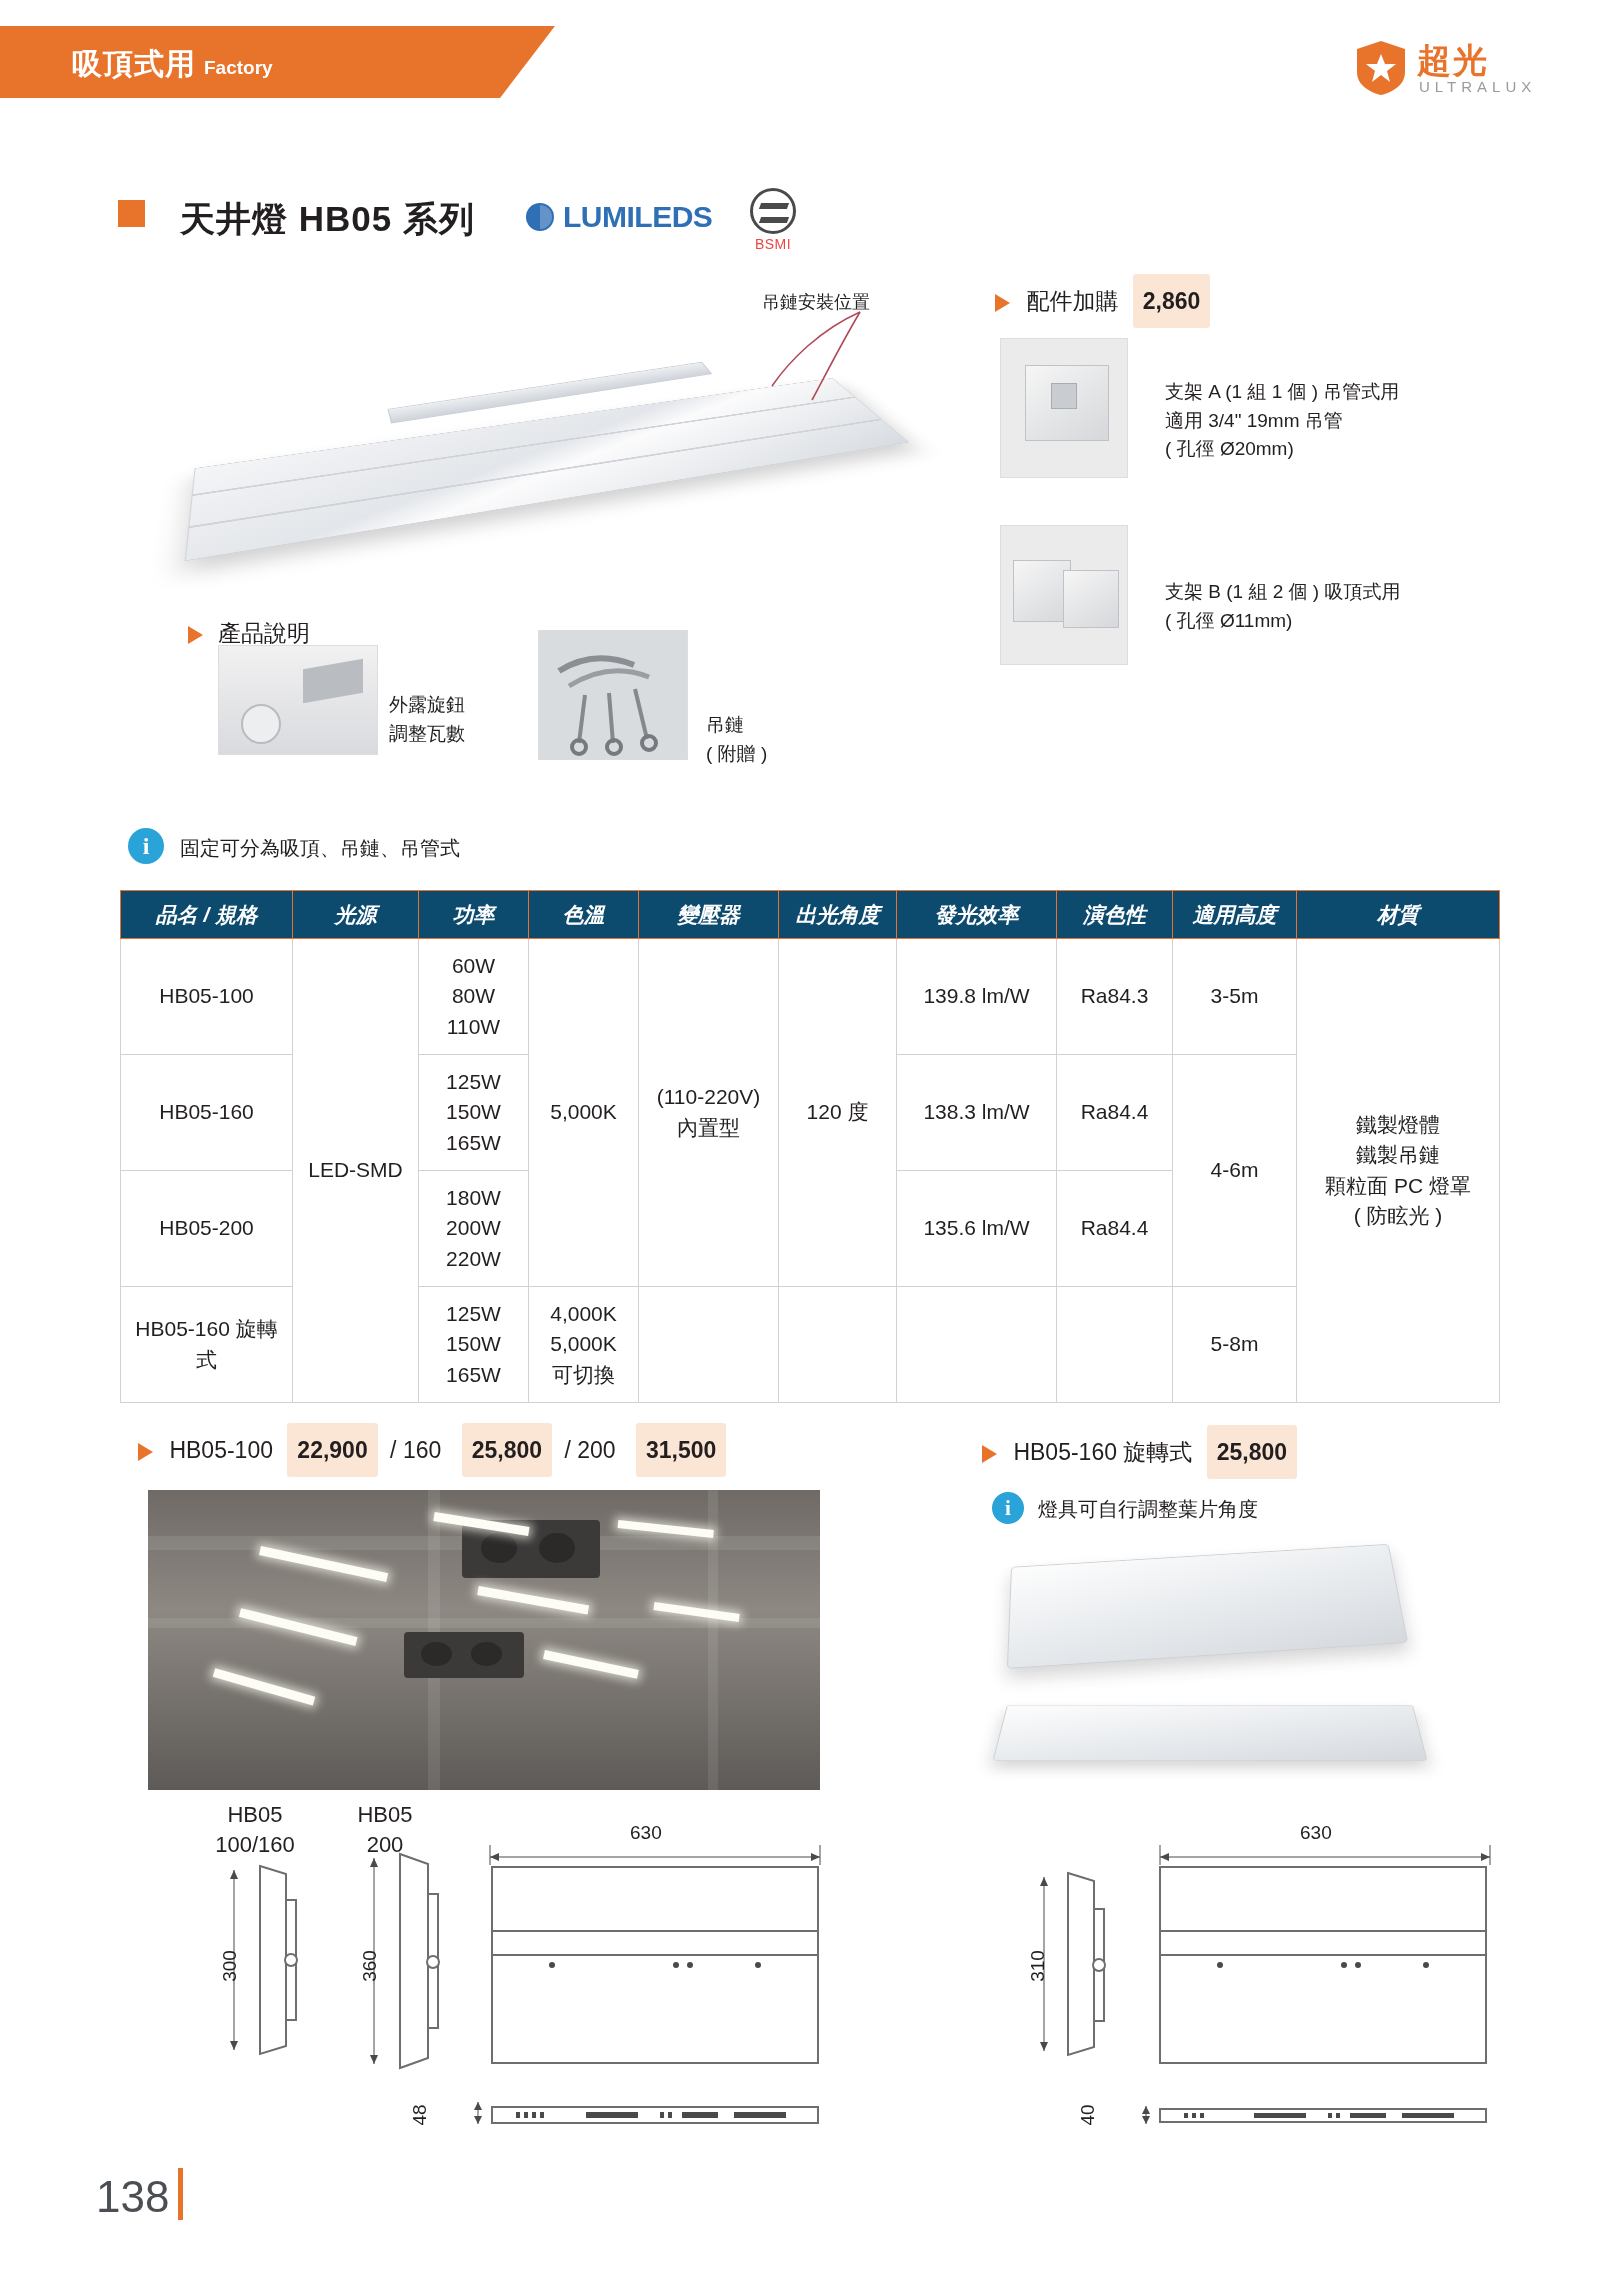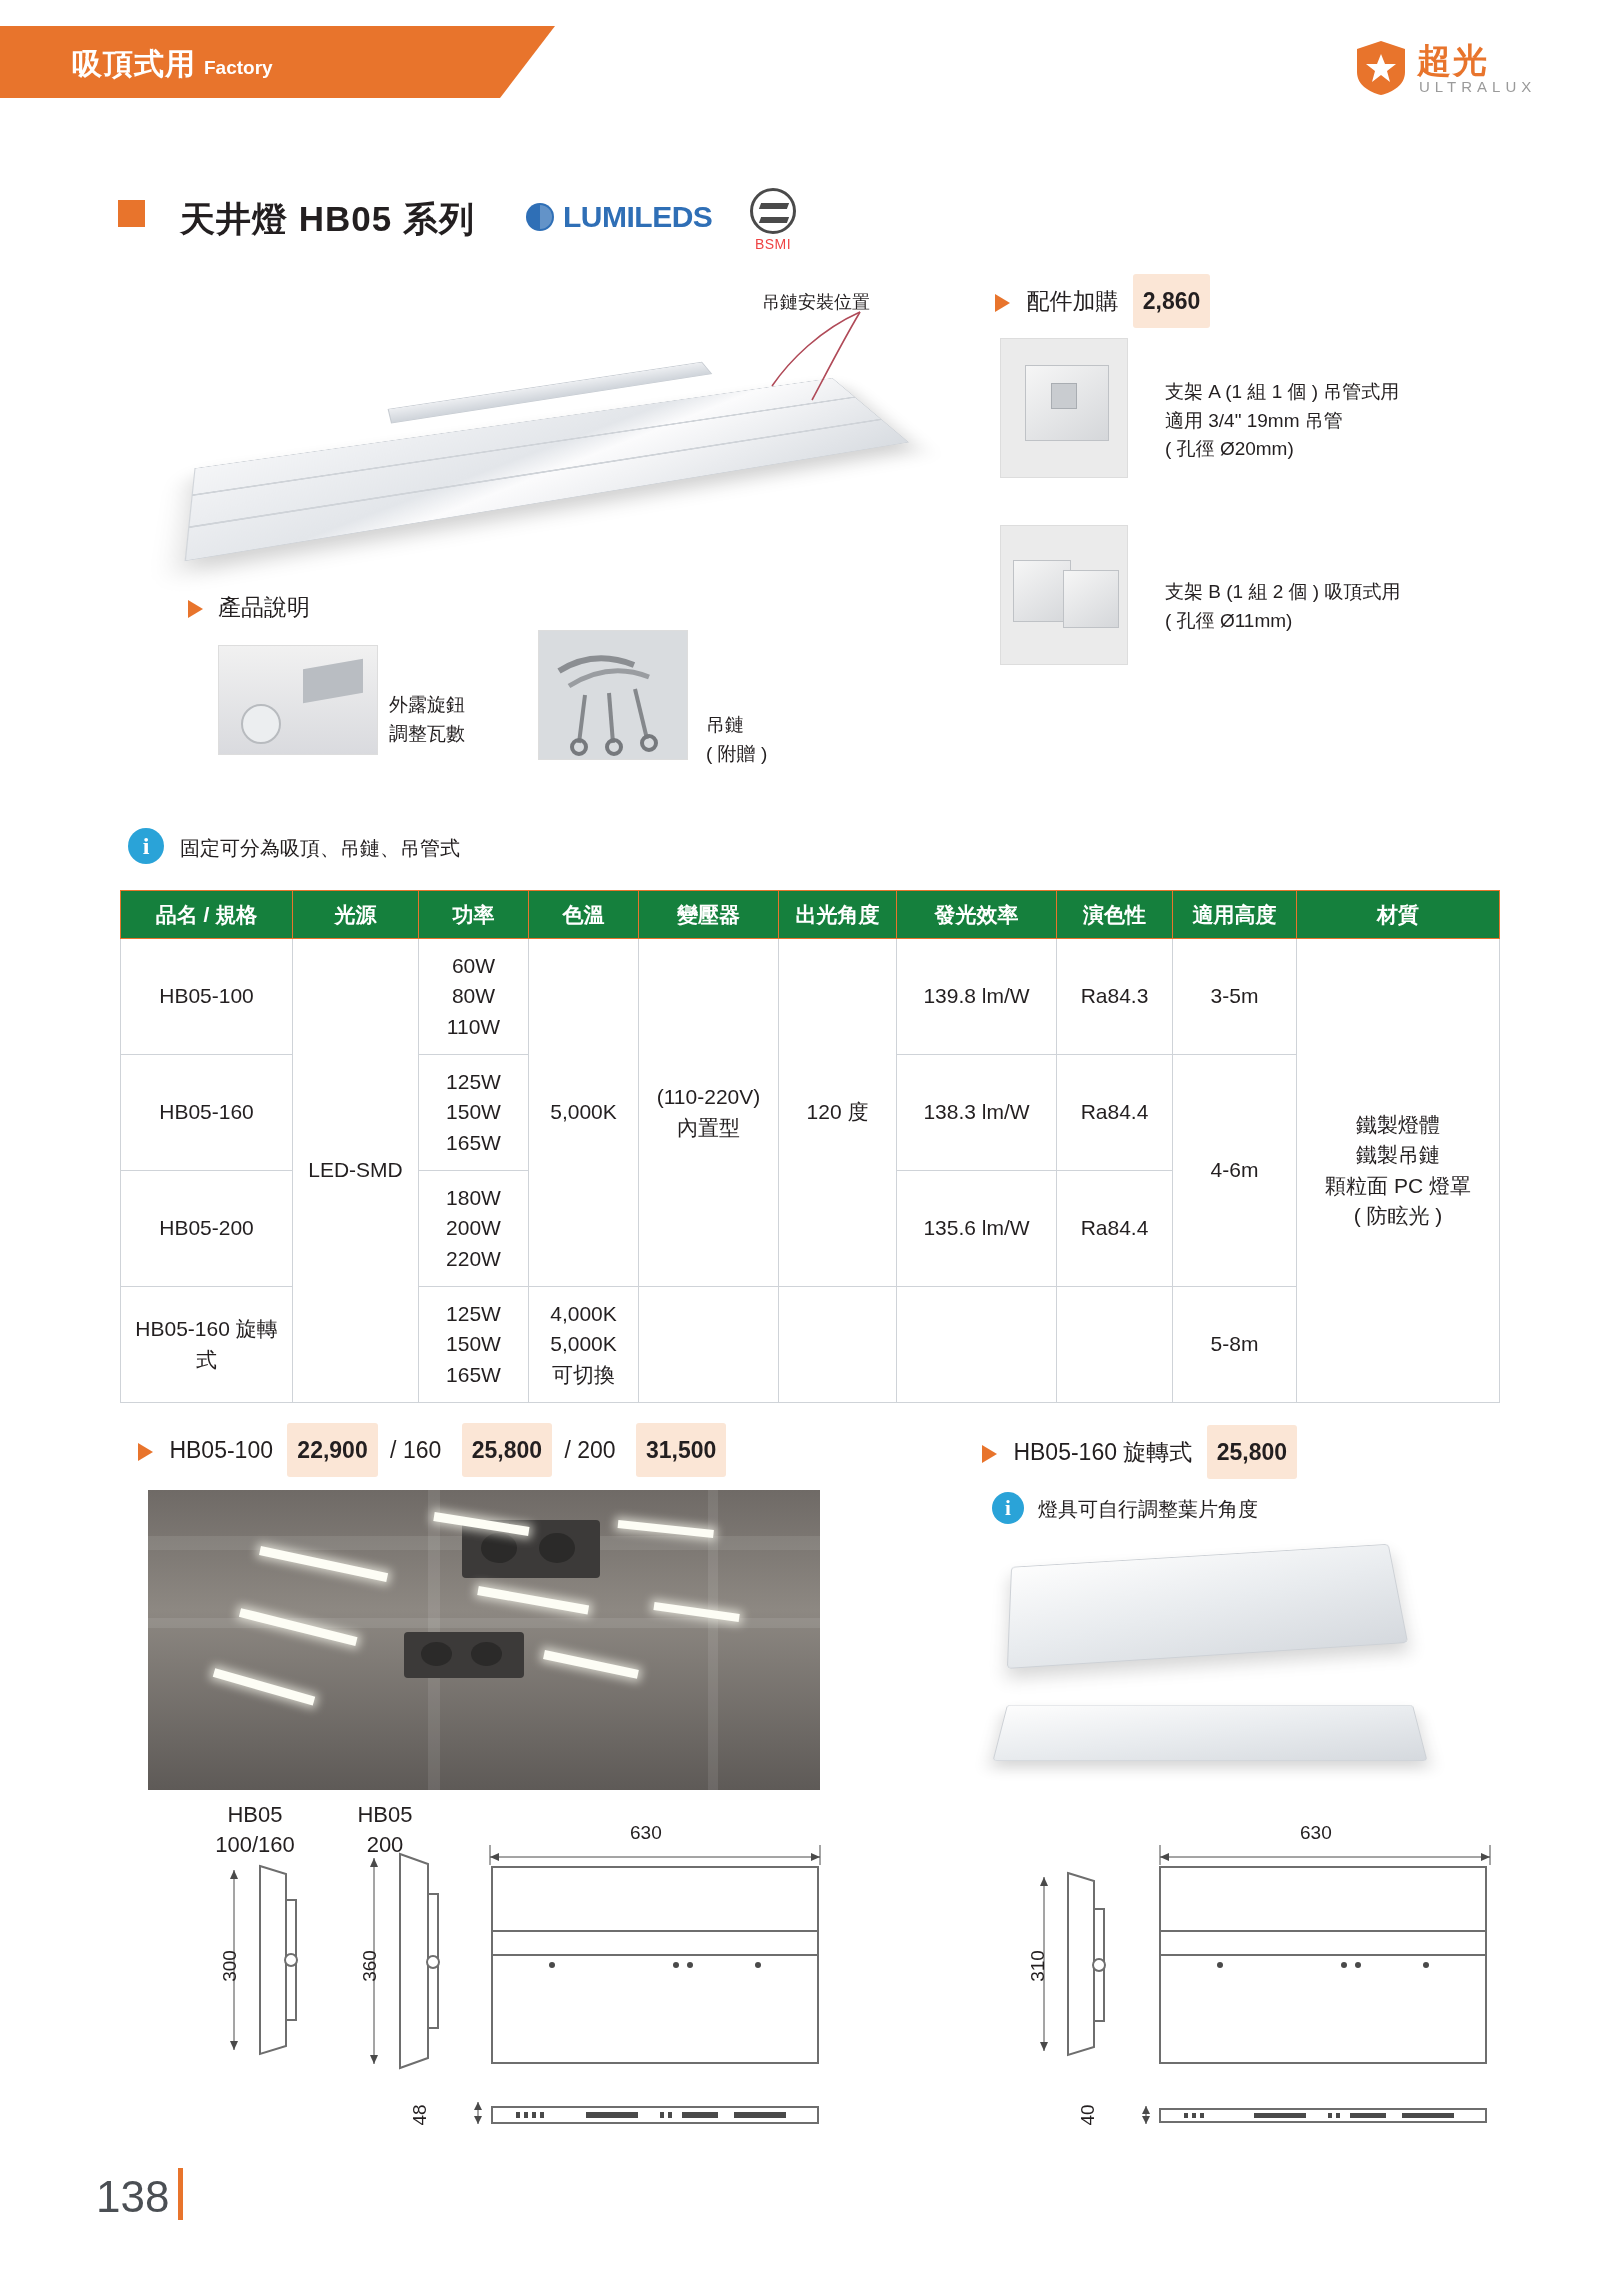--- a/index.html
+++ b/index.html
@@ -114,39 +114,39 @@
     position:absolute; background:#ebebeb; border:1px solid #dddddd;
     overflow:hidden;
   }
   .box3d {
     position:absolute; background:linear-gradient(145deg,#f6f6f6,#d5d7da);
     border:1px solid #bfc2c6;
   }
   .acc-text { position:absolute; font-size:19px; line-height:1.5; }
 
   
-  .desc-head { position:absolute; left:218px; top:592px; font-size:23px; }
+  .desc-head { position:absolute; left:218px; top:618px; font-size:23px; }
   .desc-text { position:absolute; font-size:19px; line-height:1.55; }
 
   
   .info-icon {
     position:absolute; width:36px; height:36px; border-radius:50%;
     background:#2aa3d8; color:#fff; font-weight:bold; font-size:24px;
     text-align:center; line-height:36px; font-family:"Liberation Serif", serif;
   }
   .info-text { position:absolute; font-size:20px; }
 
   
   table.spec {
     position:absolute; left:120px; top:890px; width:1380px;
     border-collapse:collapse; font-size:21px;
   }
   table.spec th {
-    background:#15803d; color:#ffffff; font-weight:bold;
-    height:48px; border:1px solid #e8742c; font-size:21px;
+    background:#0c4a6e; color:#ffffff; font-weight:bold;
+    height:48px; border:1px solid #e8742c; font-size:21px;font-style:italic;
   }
   table.spec td {
     border:1px solid #cfd3d8; text-align:center; color:#231f20;
     padding:6px 4px; line-height:1.45;
   }
   .rowtall td { height:116px; }
 
   
   .price-line { position:absolute; font-size:23px; }
   .price-line .sep { color:#231f20; margin:0 6px; }

